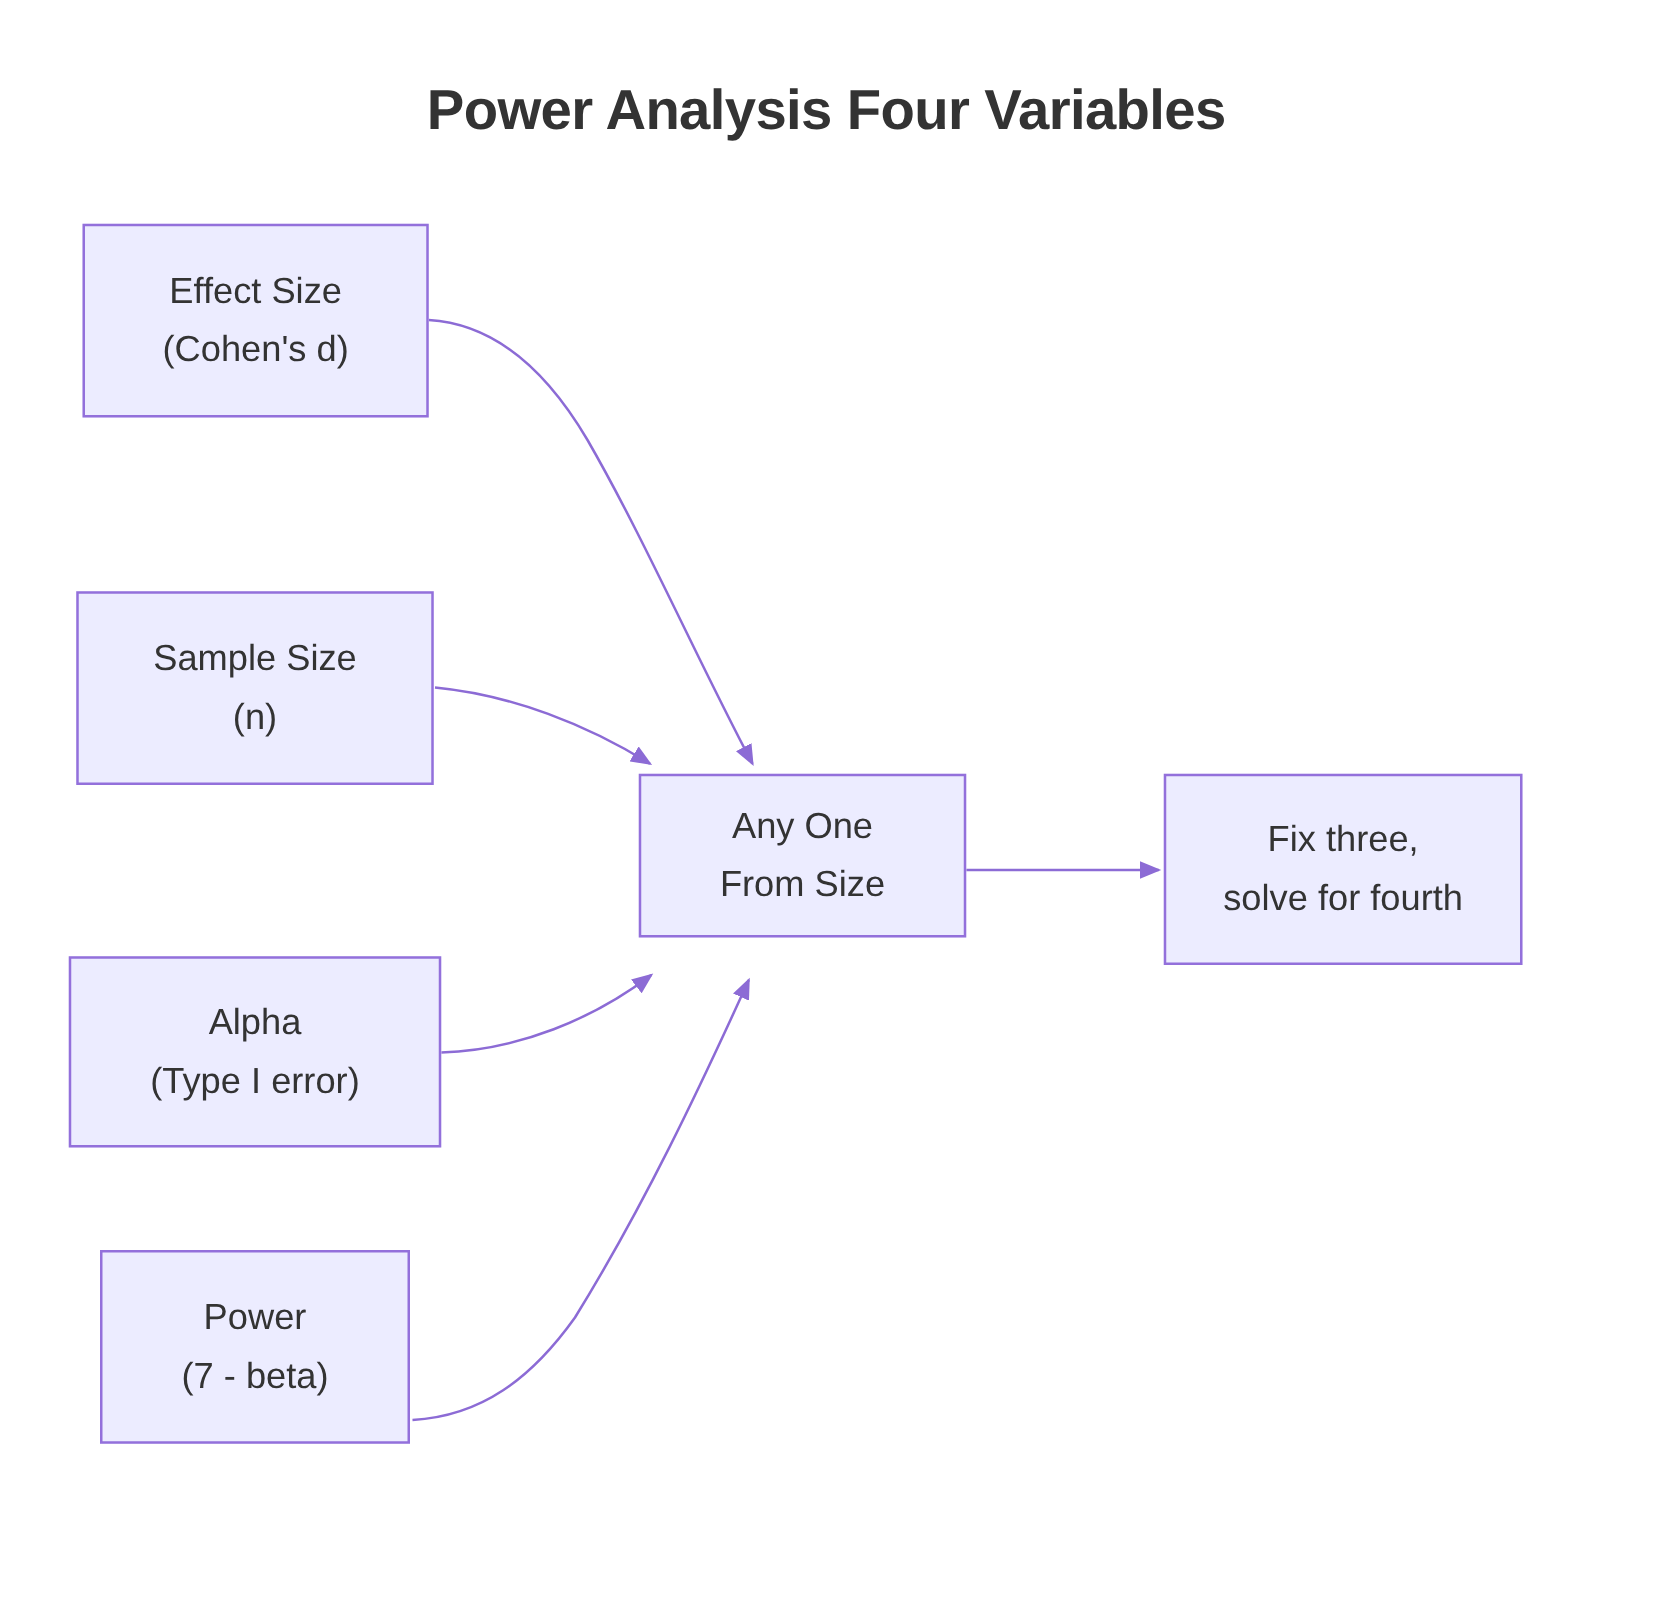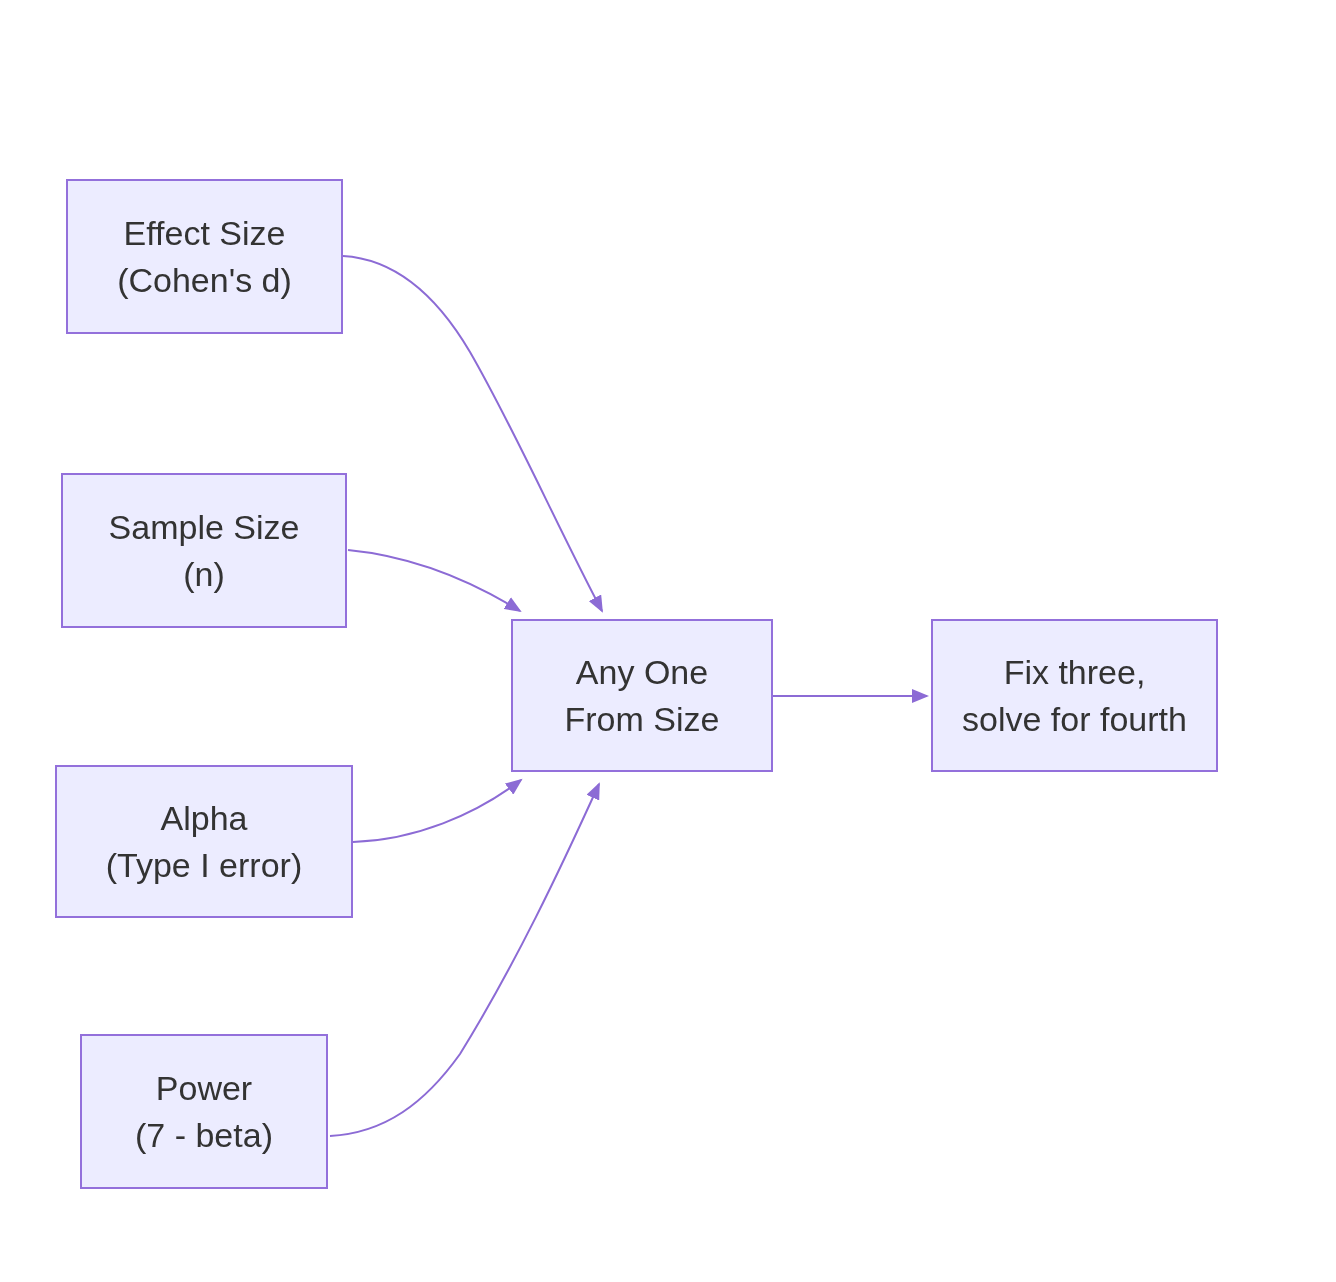--- a/index.html
+++ b/index.html
@@ -30,28 +30,28 @@
     position: absolute;
     box-sizing: border-box;
     background: var(--node-fill, #ECECFF);
     border: 2px solid var(--node-border, #9370DB);
     display: flex;
     flex-direction: column;
     justify-content: center;
     align-items: center;
     text-align: center;
     color: var(--text, #333333);
-    font-size: 34px;
+    font-size: 29px;
     line-height: 47px;
   }
   #n-effect  { left: 66px;  top: 179px;  width: 277px; height: 155px; }
   #n-sample  { left: 61px;  top: 473px;  width: 286px; height: 155px; }
   #n-alpha   { left: 55px;  top: 765px;  width: 298px; height: 153px; }
-  #n-power   { left: 80px;  top: 1034px; width: 248px; height: 155px; }
-  #n-hub     { left: 511px; top: 619px;  width: 262px; height: 153px; }
+  #n-power   { left: 80px;  top: 1000px; width: 248px; height: 155px; }
+  #n-hub     { left: 511px; top: 619px;  width: 262px; height: 131px; }
   #n-result  { left: 931px; top: 619px;  width: 287px; height: 153px; }
   #edge-layer {
     position: absolute;
     top: 0;
     left: 0;
     pointer-events: none;
   }
   .edge {
     fill: none;
     stroke: var(--edge, #8C6BD5);
@@ -60,20 +60,21 @@
   .arrowhead {
     fill: var(--edge, #8C6BD5);
     stroke: none;
   }
 </style>
 </head>
 <body>
 
 <div id="stage" style="--background: #FFFFFF; --node-fill: #ECECFF; --node-border: #9370DB; --edge: #8C6BD5; --text: #333333;">
 
+  <div class="title">Power Analysis Four Variables</div>
 
   <svg id="edge-layer" width="1336" height="1282" viewBox="0 0 1336 1282">
     <defs>
       <marker id="arrow" markerUnits="userSpaceOnUse" markerWidth="18" markerHeight="14" refX="15" refY="7" orient="auto">
         <path class="arrowhead" d="M0,0 L17,7 L0,14 Z"></path>
       </marker>
     </defs>
     <path class="edge" marker-end="url(#arrow)" d="M343,256 C395,259 437,296 470,352 C515,430 558,528 602,611"></path>
     <path class="edge" marker-end="url(#arrow)" d="M348,550 C410,556 470,580 520,611"></path>
     <path class="edge" marker-end="url(#arrow)" d="M353,842 C415,840 475,815 521,780"></path>

